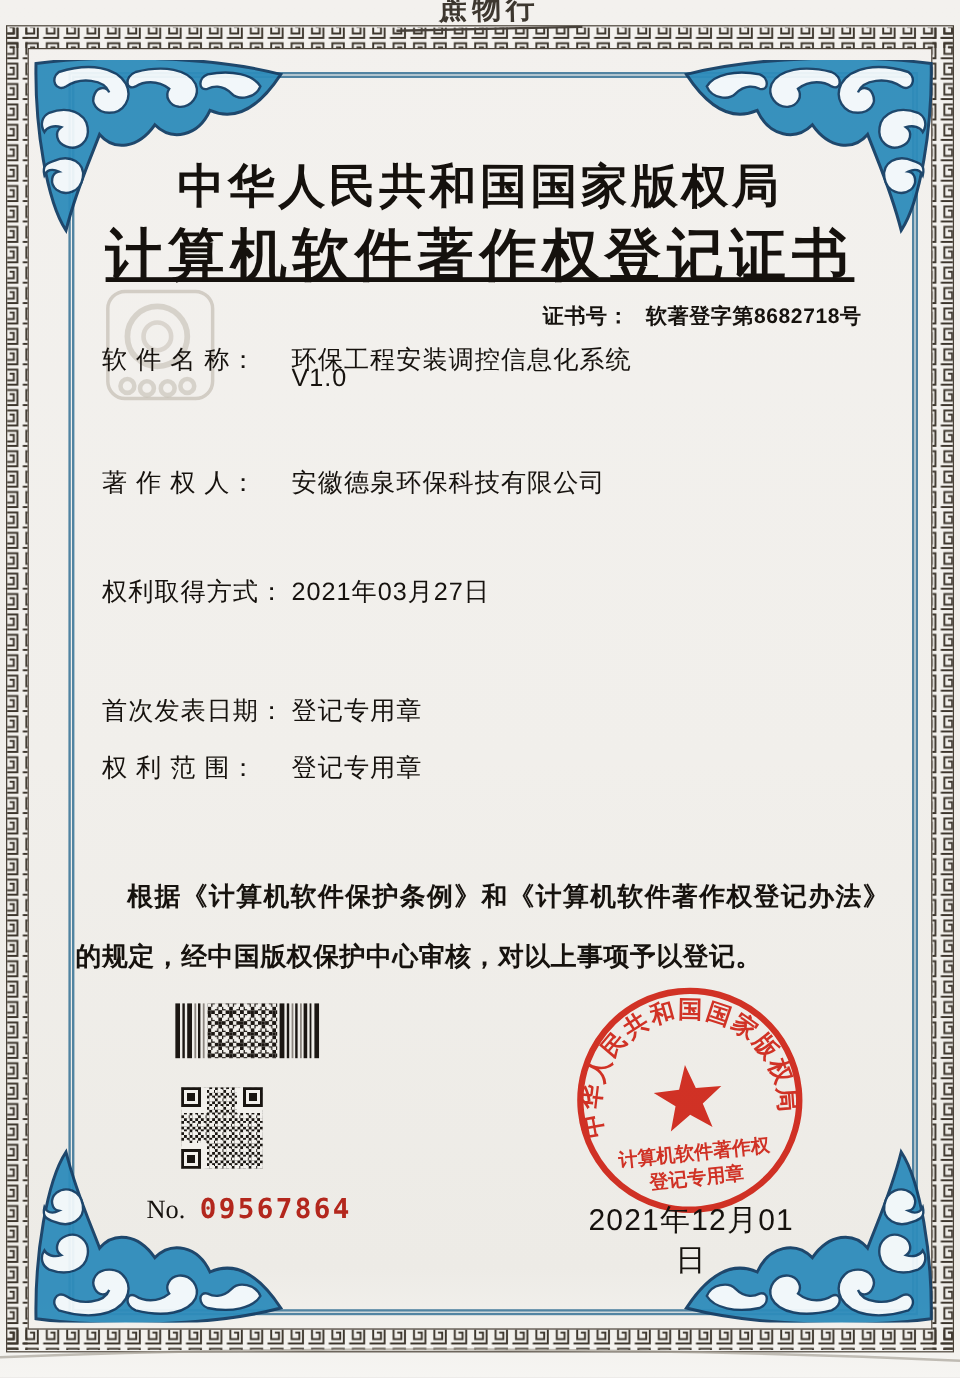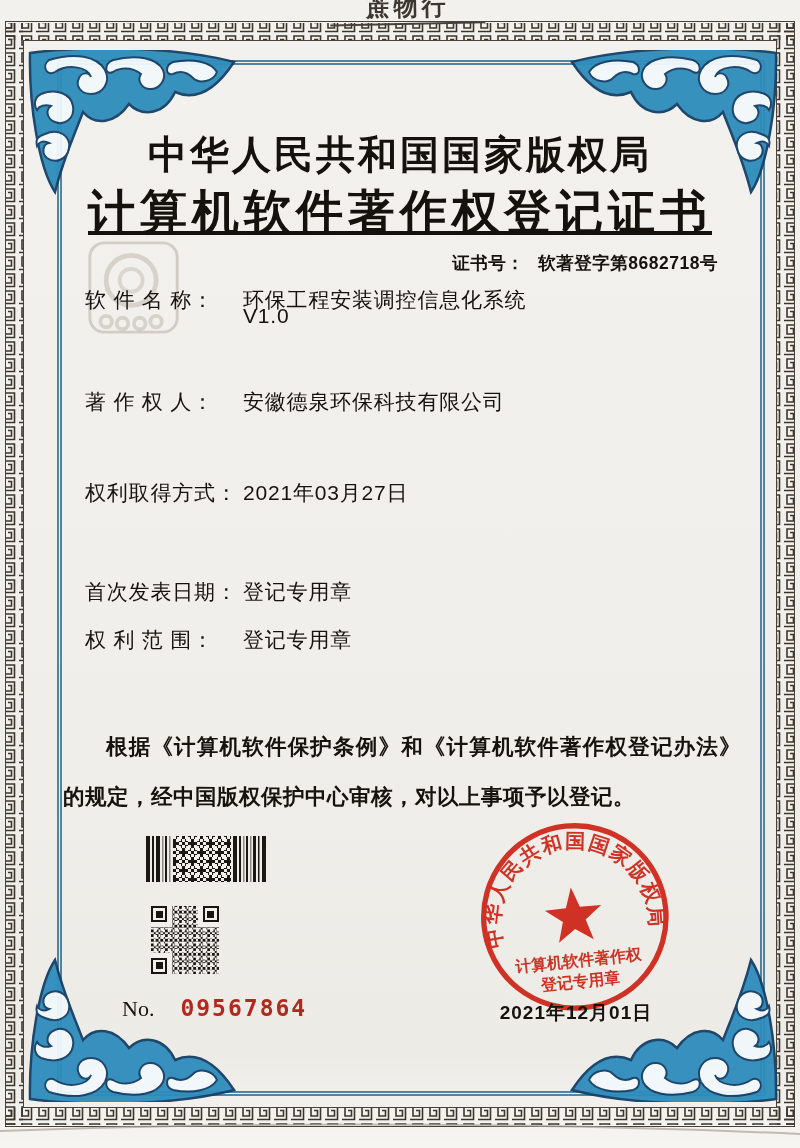--- a/index.html
+++ b/index.html
@@ -55,28 +55,28 @@
   }
   
   .barcode{position:absolute;left:146px;top:836px;}
   .qrcode{position:absolute;left:151px;top:906px;}
   .serial{
     position:absolute;left:122px;top:995px;font-size:22px;
     font-family:"Liberation Serif","DejaVu Serif",serif;white-space:nowrap;
   }
   .serial .num{
     color:#b3271d;font-family:"DejaVu Sans Mono",monospace;
-    font-weight:bold;letter-spacing:2px;margin-left:26px;font-size:23px;
+    font-weight:bold;letter-spacing:2px;margin-left:12px;font-size:23px;
   }
   
   .seal{position:absolute;left:478px;top:822px;width:192px;height:192px;
         transform:rotate(-6deg);opacity:.93;mix-blend-mode:multiply;}
   .issue-date{
     position:absolute;left:478px;top:1000px;width:196px;text-align:center;
-    font-size:19px;font-weight:bold;letter-spacing:1px;
+    font-size:25px;font-weight:normal;letter-spacing:1px;
   }
   .emboss{position:absolute;left:86px;top:240px;opacity:.9;}
   .page-curve{position:absolute;left:0;top:0;pointer-events:none;}
 </style>
 </head>
 <body>
 
 <div class="page">
 
   <svg class="frame" width="800" height="1148">

